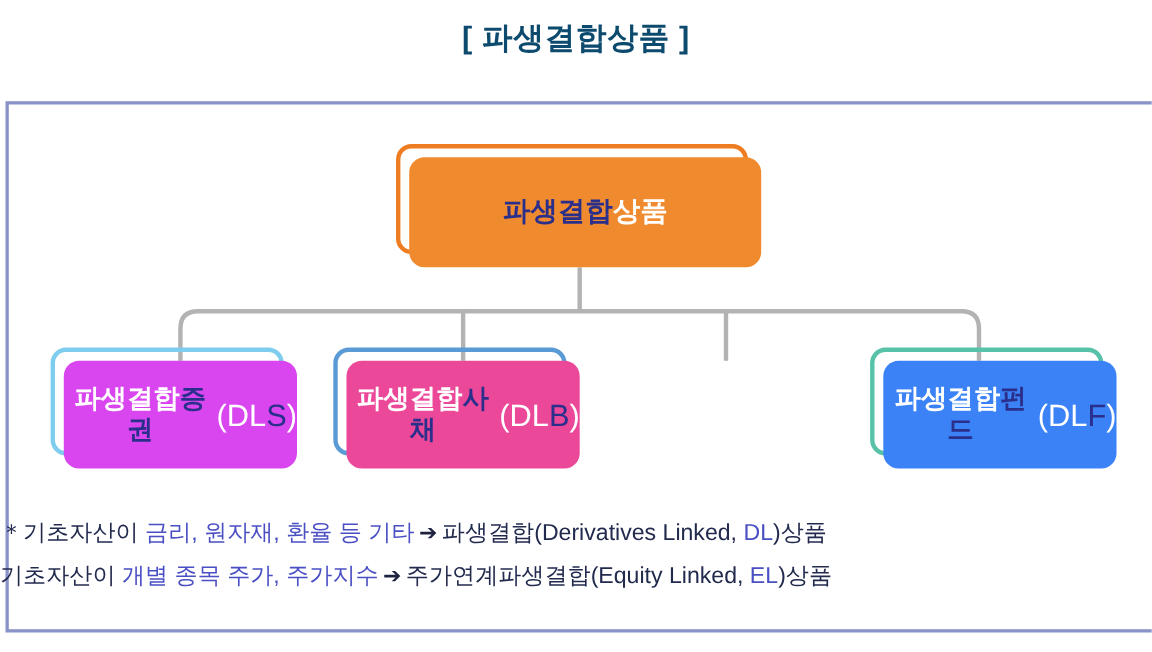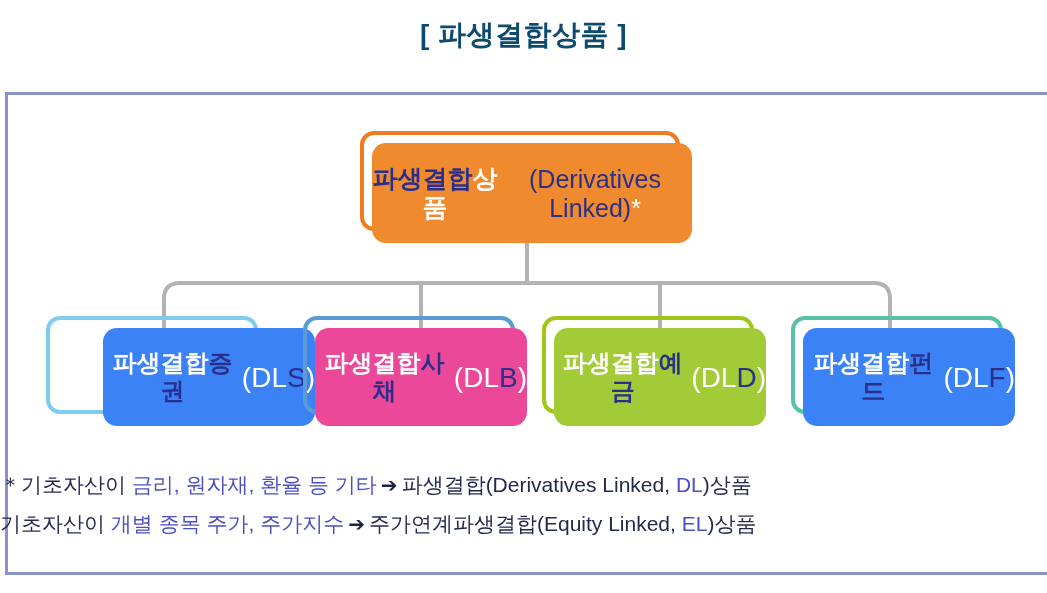--- a/index.html
+++ b/index.html
@@ -108,21 +108,21 @@
   .child {
     top: 328px;
     width: 212px;
     height: 98px;
   }
   .child .line1 { font-size: 24px; font-weight: bold; }
   .child .line2 { font-size: 28px; margin-top: 1px; }
 
   .node-dls { left: 58px; }
   .node-dls .bracket { border-color: #7FCDEE; }
-  .node-dls .card { background: #3b82f6; margin-left: 45px; }
+  .node-dls .card { background: #d946ef; }
 
   .node-dlb { left: 315px; }
   .node-dlb .bracket { border-color: #5B9BD5; }
   .node-dlb .card { background: #ec4899; }
 
   .node-dld { left: 554px; }
   .node-dld .bracket { border-color: #A2C617; }
   .node-dld .card { background: #A3CB38; }
 
   .node-dlf { left: 803px; }
@@ -167,47 +167,39 @@
     <path d="M 164 328 L 164 299 Q 164 283 180 283 L 874 283 Q 890 283 890 299 L 890 328" stroke="#B3B3B3" stroke-width="4" fill="none"></path>
 
     <path d="M 421 283 L 421 328" stroke="#B3B3B3" stroke-width="4" fill="none"></path>
     <path d="M 660 283 L 660 328" stroke="#B3B3B3" stroke-width="4" fill="none"></path>
   </svg>
 
   <div class="node node-root">
     <div class="bracket"></div>
     <div class="card">
       <div class="line1"><span class="tn">파생결합</span><span class="tw">상품</span></div>
-      <div class="line2"><span class="tn">(Derivatives Linked)</span><span class="tw">*</span></div>
     </div>
   </div>
 
   <div class="node child node-dls">
     <div class="bracket"></div>
     <div class="card">
       <div class="line1"><span class="tw">파생결합</span><span class="tn">증권</span></div>
       <div class="line2"><span class="tw">(DL</span><span class="tn">S</span><span class="tw">)</span></div>
     </div>
   </div>
 
   <div class="node child node-dlb">
     <div class="bracket"></div>
     <div class="card">
       <div class="line1"><span class="tw">파생결합</span><span class="tn">사채</span></div>
       <div class="line2"><span class="tw">(DL</span><span class="tn">B</span><span class="tw">)</span></div>
     </div>
   </div>
 
-  <div class="node child node-dld">
-    <div class="bracket"></div>
-    <div class="card">
-      <div class="line1"><span class="tw">파생결합</span><span class="tn">예금</span></div>
-      <div class="line2"><span class="tw">(DL</span><span class="tn">D</span><span class="tw">)</span></div>
-    </div>
-  </div>
 
   <div class="node child node-dlf">
     <div class="bracket"></div>
     <div class="card">
       <div class="line1"><span class="tw">파생결합</span><span class="tn">펀드</span></div>
       <div class="line2"><span class="tw">(DL</span><span class="tn">F</span><span class="tw">)</span></div>
     </div>
   </div>
 
 </div>

